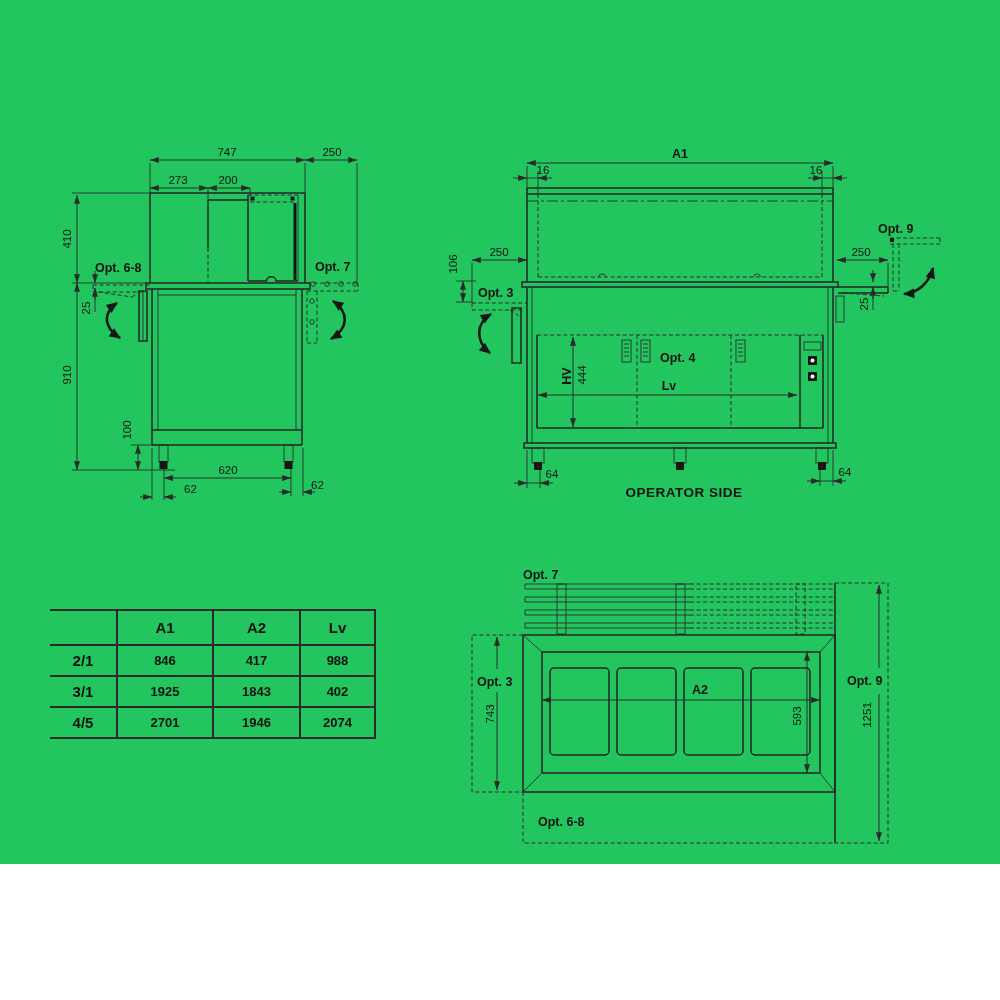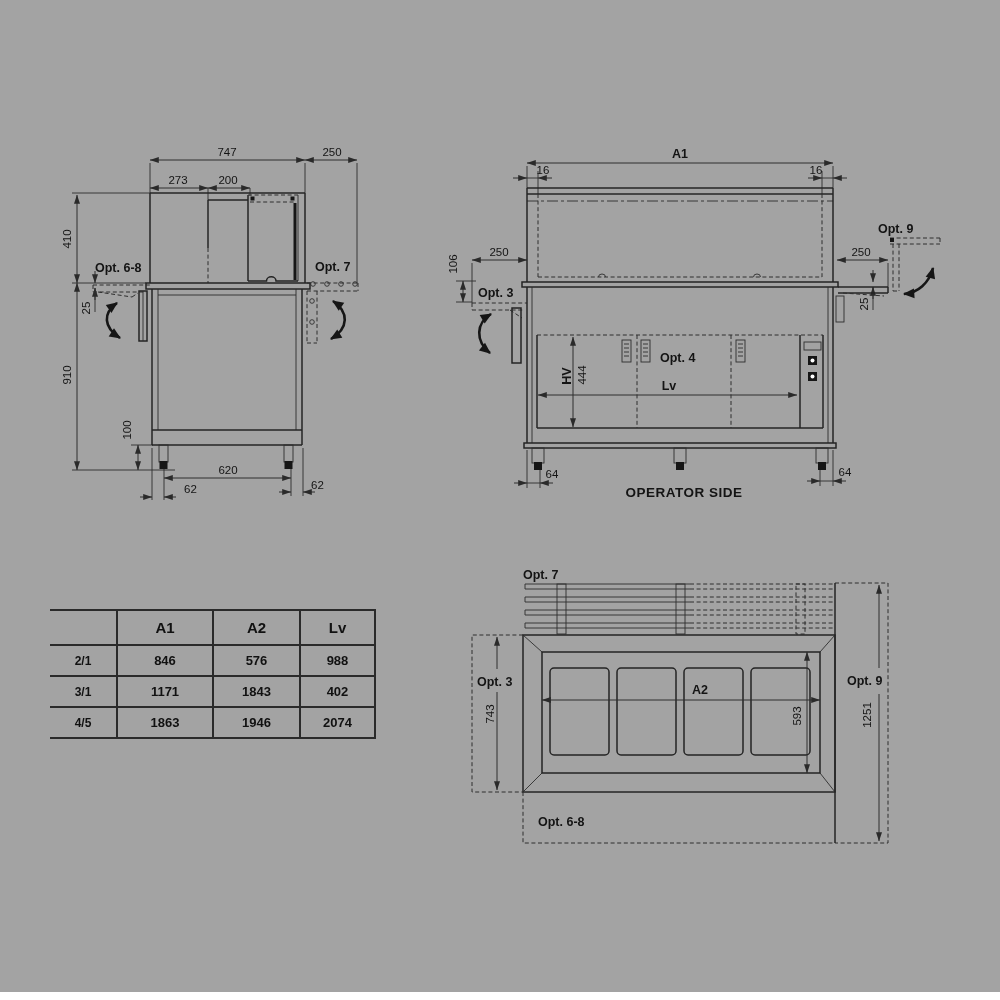--- a/index.html
+++ b/index.html
@@ -1,16 +1,16 @@
 <!DOCTYPE html>
 <html><head>
 <meta charset="utf-8">
 <style>
   html,body{margin:0;padding:0;background:#fff;}
-  #sheet{position:relative;width:1000px;height:992px;background:#a3a3a3;overflow:hidden;
+  #sheet{position:relative;width:1000px;height:864px;background:#22c55e;overflow:hidden;
          font-family:"Liberation Sans", sans-serif;}
   svg{position:absolute;left:0;top:0;}
   
   .med{stroke:#242424;stroke-width:1.5;fill:none;}
   .thin{stroke:#2e2e2e;stroke-width:0.9;fill:none;}
   .dim{stroke:#2e2e2e;stroke-width:1;fill:none;}
   .dash{stroke:#2e2e2e;stroke-width:1;fill:none;stroke-dasharray:4 2.6;}
   .dashdot{stroke:#2e2e2e;stroke-width:0.9;fill:none;stroke-dasharray:11 3 3 3;}
   .thick{stroke:#161616;stroke-width:3;fill:none;}
   .swing{stroke:#161616;stroke-width:2.6;fill:none;}
@@ -18,21 +18,21 @@
   
   text{font-family:"Liberation Sans", sans-serif;font-size:11.5px;fill:#141414;}
   text.b{font-weight:bold;font-size:12.5px;}
   text.bb{font-weight:bold;font-size:13.5px;letter-spacing:0.5px;}
   
   table.spec{position:absolute;left:50px;top:609px;border-collapse:collapse;table-layout:fixed;}
   table.spec th, table.spec td{border:2px solid #2a2a2a;text-align:center;vertical-align:middle;
       font-weight:bold;color:#111;padding:0;}
   table.spec th{height:33px;font-size:15px;}
   table.spec td{height:29px;font-size:13px;}
-  table.spec .rowlabel{font-size:12px;}
+  table.spec .rowlabel{font-size:15px;}
   table.spec th:first-child, table.spec td:first-child{border-left:none;}
 </style>
 </head>
 <body>
 
 <div id="sheet">
 <svg width="1000" height="1000" viewBox="0 0 1000 1000">
   <defs>
     <marker id="arr" viewBox="0 0 10 8" refX="9.3" refY="4" markerWidth="10" markerHeight="8" orient="auto-start-reverse" markerUnits="userSpaceOnUse">
       <path d="M0.5,1 L9.5,4 L0.5,7 Z" fill="#2a2a2a"></path>
@@ -362,30 +362,30 @@
       <th></th>
       <th>A1</th>
       <th>A2</th>
       <th>Lv</th>
     </tr>
   </thead>
   <tbody>
     <tr>
       <td class="rowlabel">2/1</td>
       <td>846</td>
-      <td>576</td>
+      <td>417</td>
       <td>988</td>
     </tr>
     <tr>
       <td class="rowlabel">3/1</td>
-      <td>1171</td>
+      <td>1925</td>
       <td>1843</td>
       <td>402</td>
     </tr>
     <tr>
       <td class="rowlabel">4/5</td>
-      <td>1863</td>
+      <td>2701</td>
       <td>1946</td>
       <td>2074</td>
     </tr>
   </tbody>
 </table>
 </div>
 
 </body></html>

